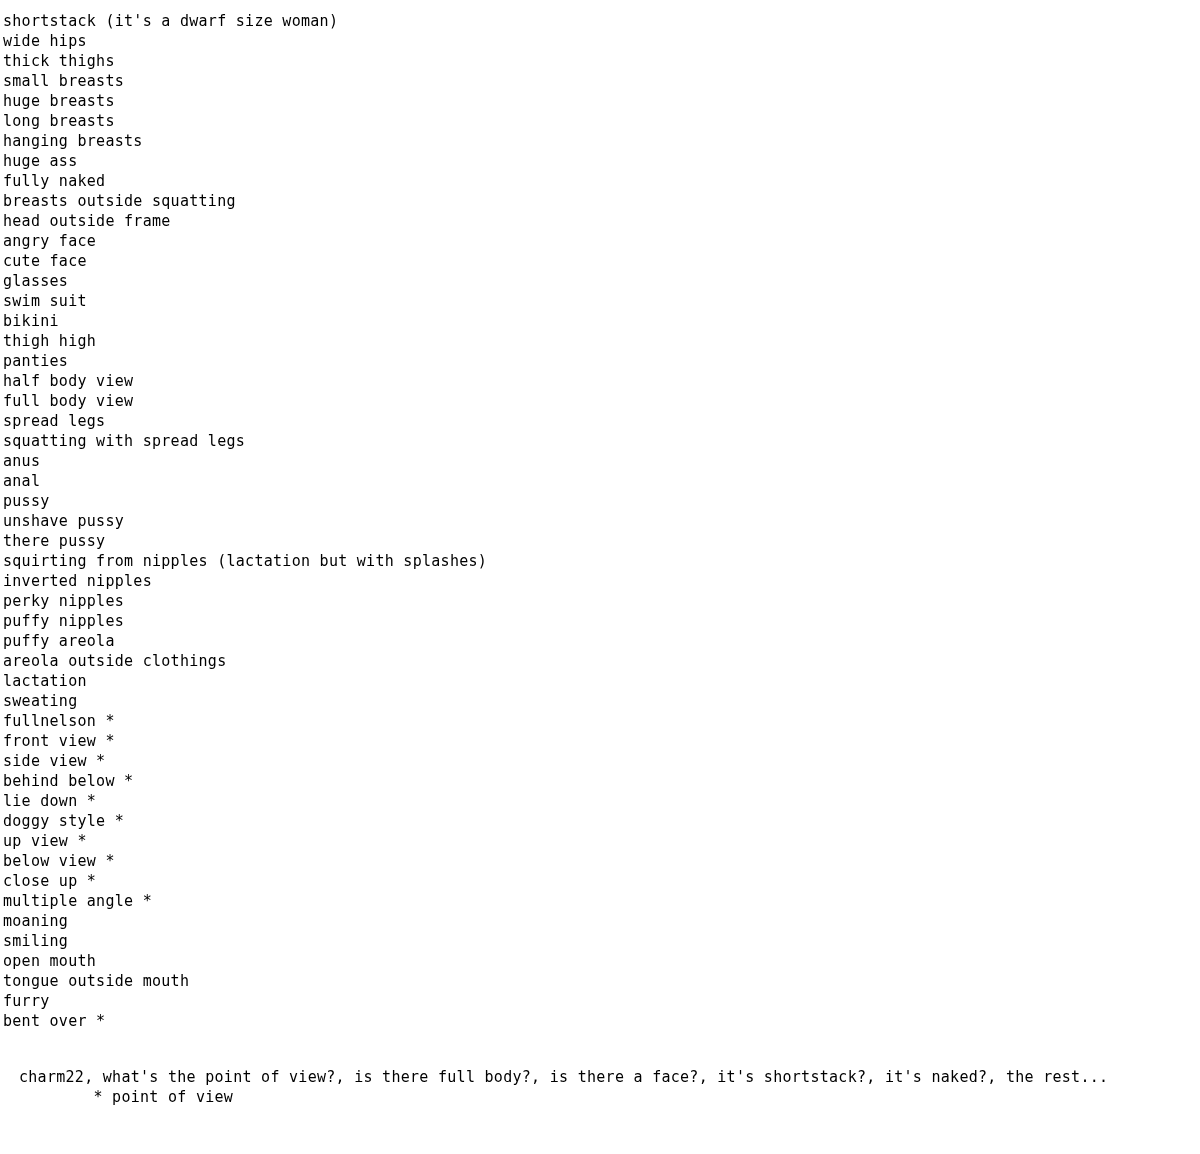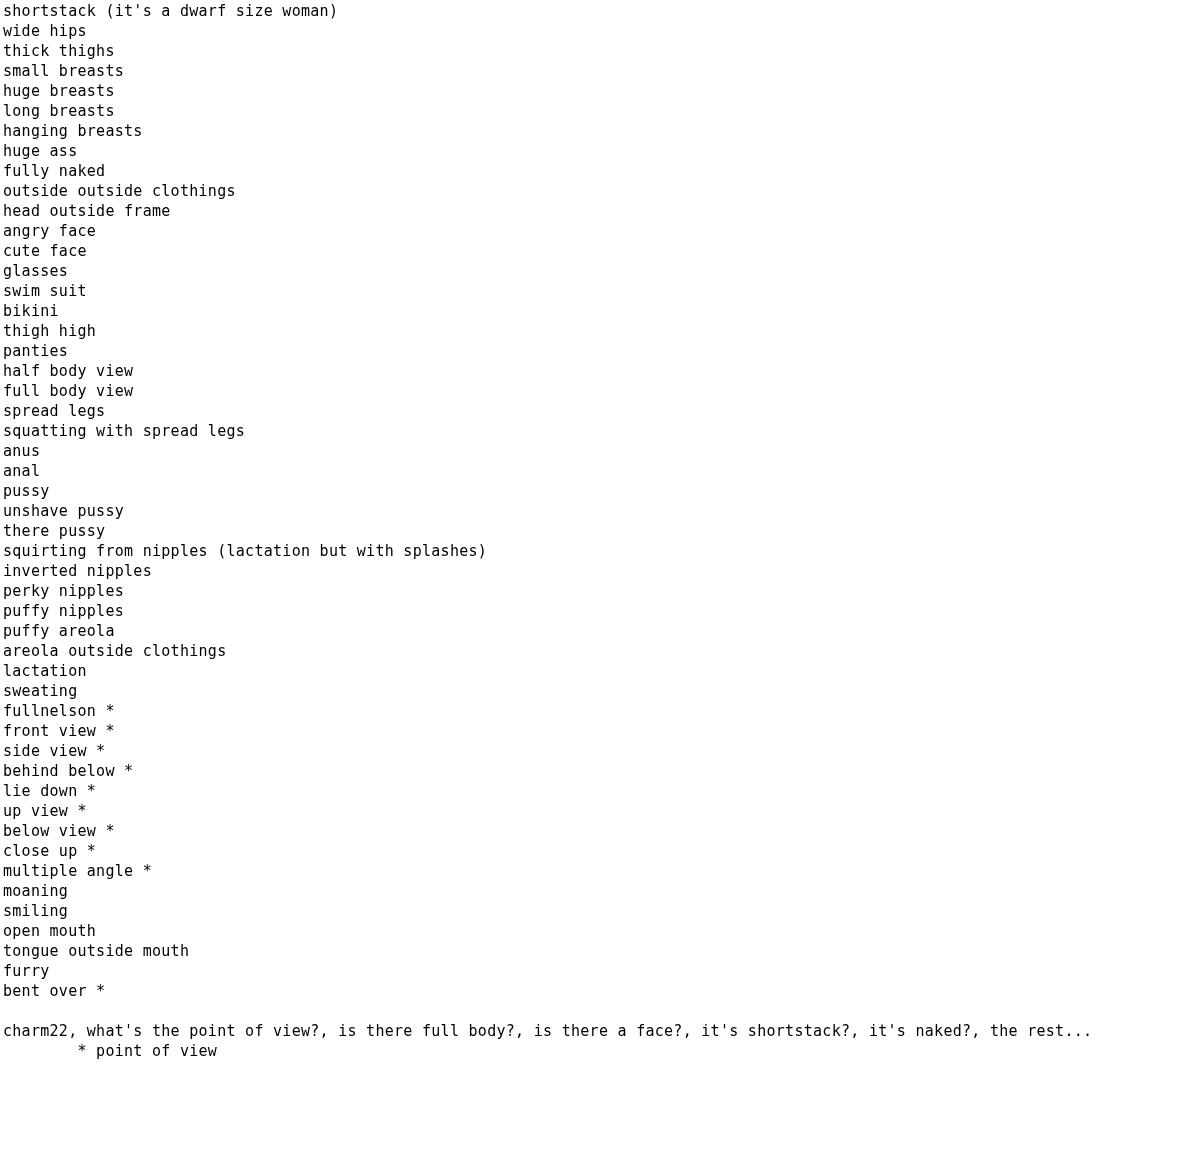--- a/index.html
+++ b/index.html
@@ -12,58 +12,58 @@
     width: 1200px;
     height: 1154px;
     overflow: hidden;
     font-family: "DejaVu Sans Mono", "Liberation Mono", monospace;
     font-size: 15px;
     line-height: 20px;
     color: #000000;
     -webkit-font-smoothing: none;
   }
   #doc {
-    padding: 1px 0 0 3px;
+    padding: 11px 0 0 3px;
     box-sizing: border-box;
   }
   .line {
     white-space: pre;
     height: 20px;
     line-height: 20px;
     letter-spacing: 0.28px;
   }
   .line.blank {
     height: 20px;
   }
   #tag-list {
     margin: 0;
     padding: 0;
     list-style: none;
   }
   #footer-block {
-    margin: 0;
+    margin: 16px;
     padding: 0;
   }
 </style>
 </head>
 <body>
 
 <div id="doc">
 
   <ul id="tag-list">
     <li class="line">shortstack (it's a dwarf size woman)</li>
     <li class="line">wide hips</li>
     <li class="line">thick thighs</li>
     <li class="line">small breasts</li>
     <li class="line">huge breasts</li>
     <li class="line">long breasts</li>
     <li class="line">hanging breasts</li>
     <li class="line">huge ass</li>
     <li class="line">fully naked</li>
-    <li class="line">outside outside clothings</li>
+    <li class="line">breasts outside squatting</li>
     <li class="line">head outside frame</li>
     <li class="line">angry face</li>
     <li class="line">cute face</li>
     <li class="line">glasses</li>
     <li class="line">swim suit</li>
     <li class="line">bikini</li>
     <li class="line">thigh high</li>
     <li class="line">panties</li>
     <li class="line">half body view</li>
     <li class="line">full body view</li>
@@ -80,20 +80,21 @@
     <li class="line">puffy nipples</li>
     <li class="line">puffy areola</li>
     <li class="line">areola outside clothings</li>
     <li class="line">lactation</li>
     <li class="line">sweating</li>
     <li class="line">fullnelson *</li>
     <li class="line">front view *</li>
     <li class="line">side view *</li>
     <li class="line">behind below *</li>
     <li class="line">lie down *</li>
+    <li class="line">doggy style *</li>
     <li class="line">up view *</li>
     <li class="line">below view *</li>
     <li class="line">close up *</li>
     <li class="line">multiple angle *</li>
     <li class="line">moaning</li>
     <li class="line">smiling</li>
     <li class="line">open mouth</li>
     <li class="line">tongue outside mouth</li>
     <li class="line">furry</li>
     <li class="line">bent over *</li>

